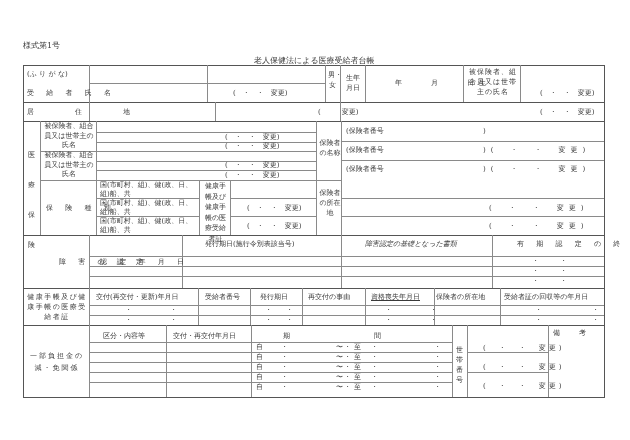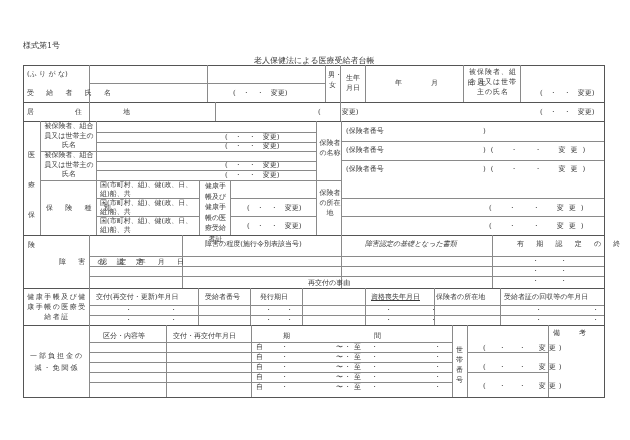--- a/index.html
+++ b/index.html
@@ -114,21 +114,21 @@
 <div class="v" style="left:182px;top:235px;height:53px;"></div>
 <div class="v" style="left:341px;top:235px;height:53px;"></div>
 <div class="v" style="left:492px;top:235px;height:53px;"></div>
 <div class="h" style="left:89px;top:256px;width:515px;"></div>
 <div class="h" style="left:89px;top:266px;width:515px;"></div>
 <div class="h" style="left:89px;top:276px;width:515px;"></div>
 <div class="hb" style="left:23px;top:288px;width:582px;"></div>
 
 <div class="t sp" style="left:27px;top:258px;margin-left:32px;">障 害 の 認 定</div>
 <div class="t sp" style="left:100px;top:252px;margin-top:6px;">認 定 年 月 日</div>
-<div class="t" style="left:205px;top:240px;">障害の程度(施行令別表該当号)</div>
+<div class="t" style="left:205px;top:240px;">発行期日(施行令別表該当号)</div>
 <div class="t" style="left:365px;top:240px;font-style:italic;">障害認定の基礎となった書類</div>
 <div class="t sp" style="left:495px;top:240px;margin-left:22px;">有 期 認 定 の 終 期</div>
 <div class="t" style="left:532px;top:257px;">・　　　・</div>
 <div class="t" style="left:532px;top:267px;">・　　　・</div>
 <div class="t" style="left:532px;top:277px;">・　　　・</div>
 
 <div class="v" style="left:89px;top:288px;height:38px;"></div>
 <div class="v" style="left:198px;top:288px;height:38px;"></div>
 <div class="v" style="left:250px;top:288px;height:38px;"></div>
 <div class="v" style="left:302px;top:288px;height:38px;"></div>
@@ -136,21 +136,21 @@
 <div class="v" style="left:434px;top:288px;height:38px;"></div>
 <div class="v" style="left:500px;top:288px;height:38px;"></div>
 <div class="h" style="left:89px;top:305px;width:515px;"></div>
 <div class="h" style="left:89px;top:315px;width:515px;"></div>
 <div class="h" style="left:89px;top:325px;width:515px;"></div>
 
 <div class="vt" style="left:27px;top:292px;width:60px;letter-spacing:1.5px;line-height:10px;">健康手帳及び健康手帳の医療受給者証</div>
 <div class="t" style="left:96px;top:293px;">交付(再交付・更新)年月日</div>
 <div class="t" style="left:205px;top:293px;text-align:center;">受給者番号</div>
 <div class="t" style="left:260px;top:293px;">発行期日</div>
-<div class="t" style="left:308px;top:279px;text-align:center;">再交付の事由</div>
+<div class="t" style="left:308px;top:293px;text-align:center;">再交付の事由</div>
 <div class="t" style="left:371px;top:293px;text-decoration:underline;">資格喪失年月日</div>
 <div class="t" style="left:436px;top:293px;">保険者の所在地</div>
 <div class="t" style="left:504px;top:293px;">受給者証の回収等の年月日</div>
 
 <div class="t" style="left:125px;top:306px;letter-spacing:8px;">・　　・</div>
 <div class="t" style="left:125px;top:316px;letter-spacing:8px;">・　　・</div>
 <div class="t" style="left:265px;top:306px;">・　　・</div>
 <div class="t" style="left:265px;top:316px;">・　　・</div>
 <div class="t" style="left:385px;top:306px;letter-spacing:8px;">・　　・</div>
 <div class="t" style="left:385px;top:316px;letter-spacing:8px;">・　　・</div>

